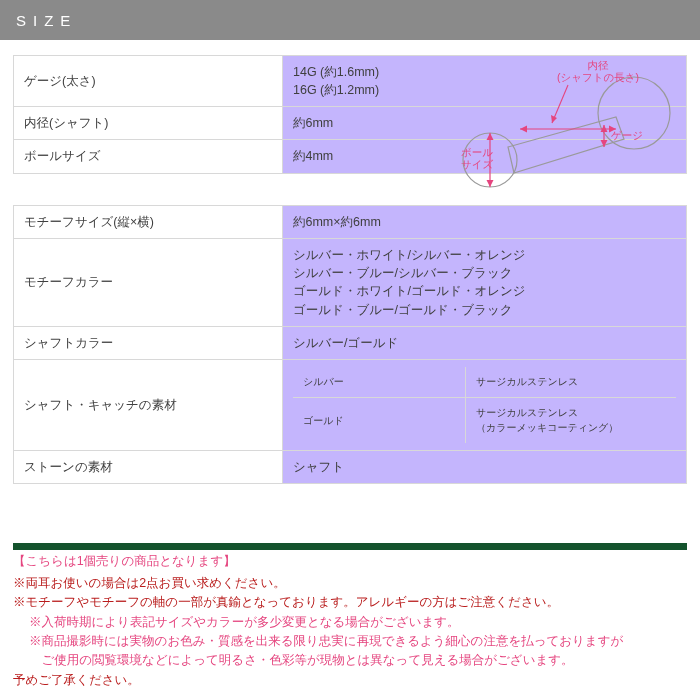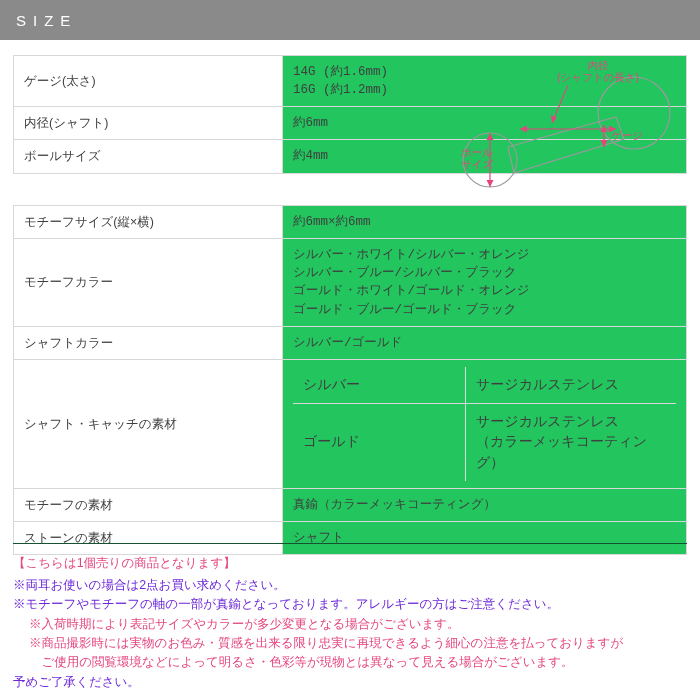--- a/index.html
+++ b/index.html
@@ -57,35 +57,34 @@
     padding: 7px 10px;
     vertical-align: middle;
     line-height: 1.45;
   }
   .lbl {
     width: 248px;
     background: #ffffff;
     font-size: 12.5px;
   }
   .val {
-    background: #22c55e;
-    font-family: Liberation Mono, monospace;
+    background: #c4b5fd;
   }
   .nopad {
     padding: 0;
   }
   .inner {
     border-collapse: collapse;
     width: 100%;
     table-layout: fixed;
   }
   .inner td {
     border: 1px solid #d8d8d8;
     padding: 8px 10px;
-    font-size: 14px;
+    font-size: 10px;
   }
   .inner tr:first-child td {
     border-top: none;
   }
   .inner tr:last-child td {
     border-bottom: none;
   }
   .inner td:first-child {
     border-left: none;
     width: 152px;
@@ -106,32 +105,32 @@
   }
   .diagram svg {
     display: block;
   }
   
   .notes {
     position: absolute;
     left: 13px;
     top: 543px;
     width: 674px;
-    border-top: 1px solid #14532d;
-    padding-top: 10px;
+    border-top: 7px solid #14532d;
+    padding-top: 2px;
   }
   .note-head {
     color: #e5457f;
     font-size: 12.5px;
     margin: 0 0 3px 0;
     line-height: 1.5;
   }
   .note-line {
     font-size: 12.5px;
-    color: #6d28d9;
+    color: #b91c1c;
     line-height: 1.55;
     margin: 0;
   }
   .note-pink {
     color: #e5457f;
     margin-left: 16px;
   }
 </style>
 </head>
 <body>
@@ -222,24 +221,20 @@
                 <tr>
                   <td>ゴールド</td>
                   <td class="multiline">サージカルステンレス
 （カラーメッキコーティング）</td>
                 </tr>
               </tbody>
             </table>
           </td>
         </tr>
         <tr>
-          <td class="lbl">モチーフの素材</td>
-          <td class="val">真鍮（カラーメッキコーティング）</td>
-        </tr>
-        <tr>
           <td class="lbl">ストーンの素材</td>
           <td class="val">シャフト</td>
         </tr>
       </tbody>
     </table>
   </div>
 
   <div class="notes">
     <p class="note-head">【こちらは1個売りの商品となります】</p>
     <p class="note-line">※両耳お使いの場合は2点お買い求めください。</p>

